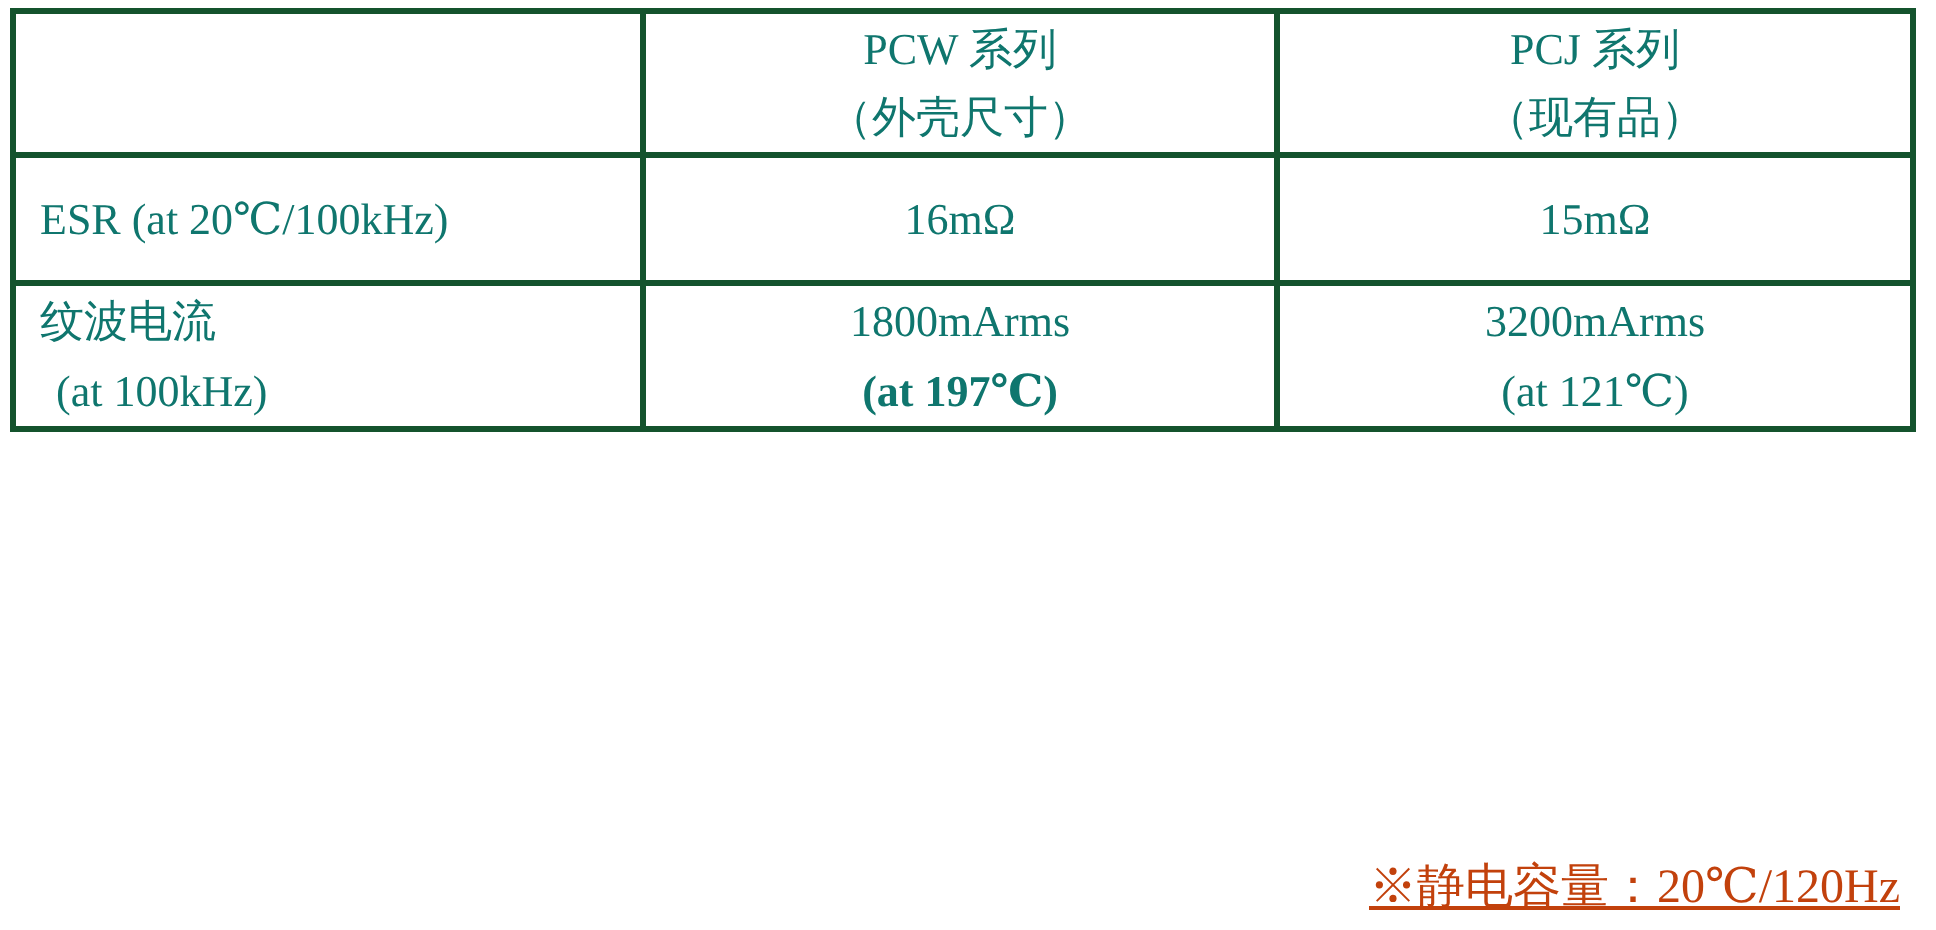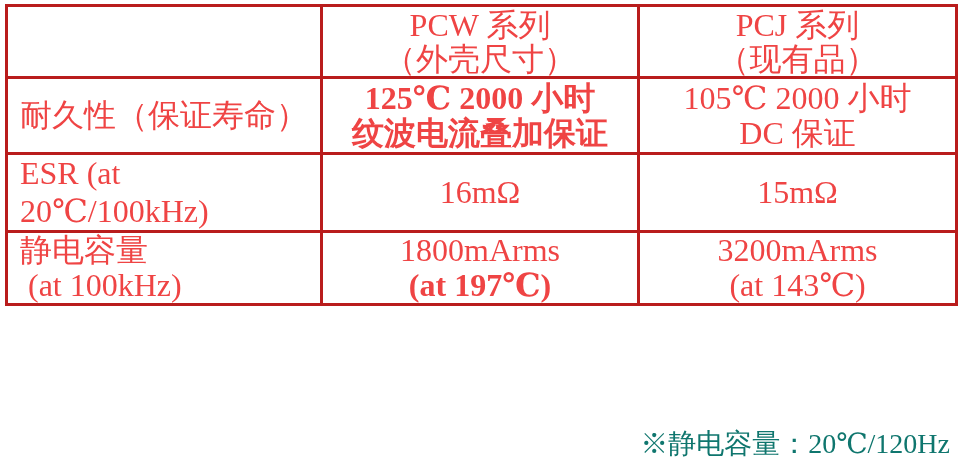--- a/index.html
+++ b/index.html
@@ -18,26 +18,26 @@
   }
   table.cmp {
     position: absolute;
     left: 5px;
     top: 4px;
     width: 950px;
     border-collapse: collapse;
     table-layout: fixed;
   }
   .cmp th, .cmp td {
-    border: 3px solid #b91c1c;
+    border: 3px solid #14532d;
     font-weight: normal;
-    font-size: 32px;
+    font-size: 22px;
     padding: 0;
     vertical-align: middle;
-    color: #ef4444;
+    color: #0f766e;
   }
   .cmp .lbl {
     text-align: left;
     padding-left: 12px;
     padding-right: 6px;
   }
   .cmp .val {
     text-align: center;
   }
   .line {
@@ -55,24 +55,25 @@
   tr.r-header  { height: 72px; }
   tr.r-durab   { height: 76px; }
   tr.r-rating  { height: 65px; }
   tr.r-case    { height: 72px; }
   tr.r-esr     { height: 64px; }
   tr.r-ripple  { height: 72px; }
   .footnote {
     position: absolute;
     right: 18px;
     top: 428px;
-    font-size: 28px;
+    font-size: 24px;
     line-height: 32px;
-    color: #0f766e;
+    color: #c2410c;
     white-space: nowrap;
+    text-decoration: underline;
   }
 </style>
 </head>
 <body>
 
 <div class="page">
   <table class="cmp">
     <colgroup>
       <col style="width:315px">
       <col style="width:317px">
@@ -84,51 +85,40 @@
         <th class="val hdr">
           <div class="line">PCW 系列</div>
           <div class="line">（外壳尺寸）</div>
         </th>
         <th class="val hdr">
           <div class="line">PCJ 系列</div>
           <div class="line">（现有品）</div>
         </th>
       </tr>
 
-      <tr class="r-durab">
-        <td class="lbl">耐久性（保证寿命）</td>
-        <td class="val">
-          <div class="line bold">125℃ 2000 小时</div>
-          <div class="line bold">纹波电流叠加保证</div>
-        </td>
-        <td class="val">
-          <div class="line">105℃ 2000 小时</div>
-          <div class="line">DC 保证</div>
-        </td>
-      </tr>
 
 
 
       <tr class="r-esr">
         <td class="lbl">ESR (at 20℃/100kHz)</td>
         <td class="val">16mΩ</td>
         <td class="val">15mΩ</td>
       </tr>
 
       <tr class="r-ripple">
         <td class="lbl">
-          <div class="line">静电容量</div>
+          <div class="line">纹波电流</div>
           <div class="line indent">(at 100kHz)</div>
         </td>
         <td class="val">
           <div class="line">1800mArms</div>
           <div class="line bold">(at 197℃)</div>
         </td>
         <td class="val">
           <div class="line">3200mArms</div>
-          <div class="line">(at 143℃)</div>
+          <div class="line">(at 121℃)</div>
         </td>
       </tr>
     </tbody>
   </table>
 
   <div class="footnote">※静电容量：20℃/120Hz</div>
 </div>
 
 </body></html>

